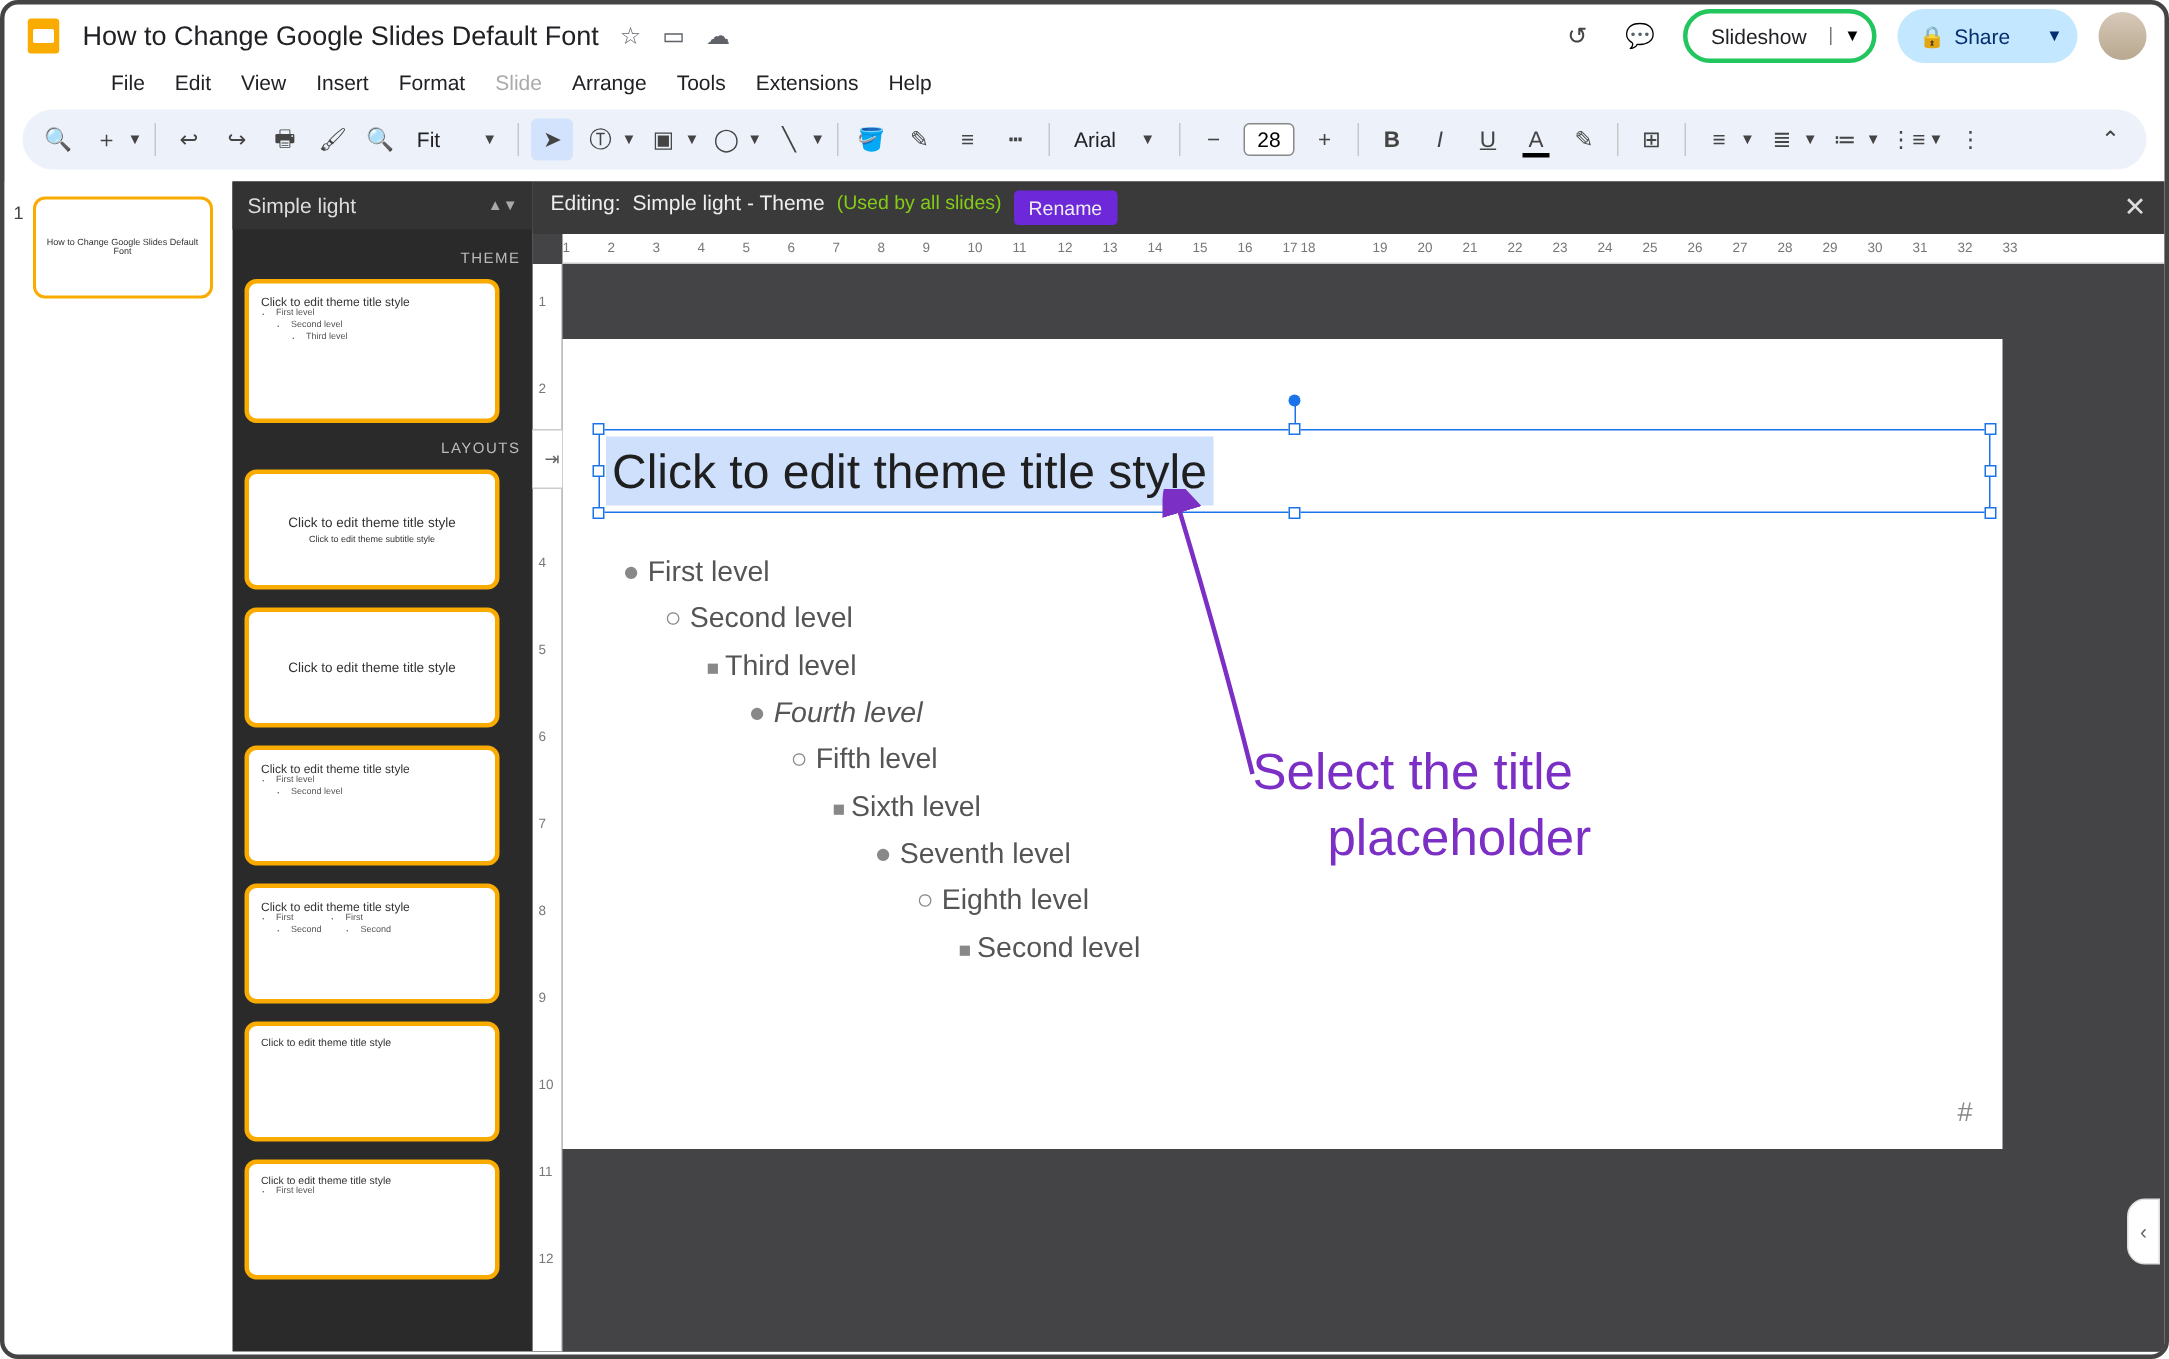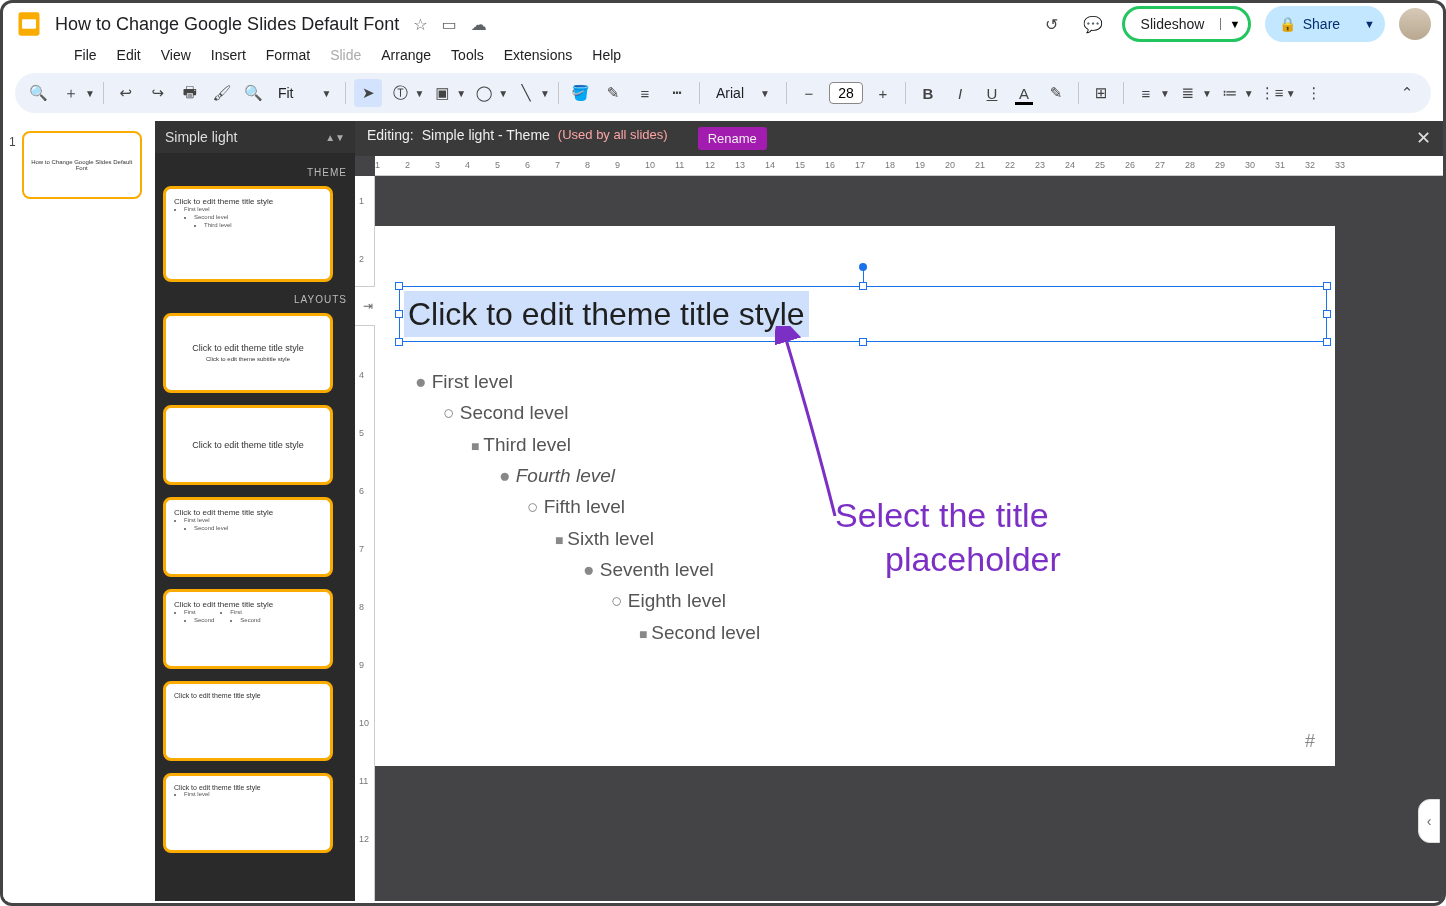--- a/index.html
+++ b/index.html
@@ -58,22 +58,22 @@
 .tp-label { font-size:10px; letter-spacing:1px; color:#bbb; margin:6px 0 8px 4px;text-align:right;}
 .tp-thumb { width:170px; height:96px; background:#fff; border:3px solid #f9ab00; border-radius:8px; margin-bottom:12px; padding:8px; font-size:7px; color:#333; overflow:hidden;}
 .tp-thumb.small { height:80px;}
 .tp-thumb .tt { font-size:8px; font-weight:normal;}
 .tp-thumb ul { list-style:disc; padding-left:10px; font-size:6px; color:#555; line-height:1.3;}
 .tp-thumb .center { display:flex; align-items:center; justify-content:center; height:100%; text-align:center; font-size:9px;}
 
 
 .editor { flex:1; display:flex; flex-direction:column; background:#3a3a3a; position:relative;}
 .editor-header { display:flex; align-items:flex-start; background:#3a3a3a; color:#eee; padding:6px 12px; font-size:14px; gap:8px;}
-.editor-header .used { color:#fca5a5; font-size:13px;}
-.rename-btn { background:#a21caf; color:#eee; border:none; padding:4px 10px; border-radius:3px; font-size:13px; cursor:pointer;margin-left:22px;}
+.editor-header .used { color:#84cc16; font-size:13px;}
+.rename-btn { background:#6d28d9; color:#eee; border:none; padding:4px 10px; border-radius:3px; font-size:13px; cursor:pointer;}
 .editor-header .close { margin-left:auto; color:#ddd; cursor:pointer; font-size:18px;}
 
 .ruler-h { height:20px; background:#fff; border-bottom:1px solid #ccc; position:relative; font-size:9px; color:#777; overflow:hidden;}
 .ruler-h .tick { position:absolute; top:4px; }
 .ruler-v { width:20px; background:#fff; border-right:1px solid #ccc; position:relative; font-size:9px; color:#777;}
 .ruler-v .tick { position:absolute; left:4px;}
 
 .canvas-wrap { flex:1; display:flex; }
 .canvas-area { flex:1; background:#444446; position:relative; overflow:hidden;}
 .slide-canvas { position:absolute; left:20px; top:70px; width:960px; height:540px; background:#fff; }
@@ -326,21 +326,21 @@
                 <span class="tick" style="left: 210px;">8</span>
                 <span class="tick" style="left: 240px;">9</span>
                 <span class="tick" style="left: 270px;">10</span>
                 <span class="tick" style="left: 300px;">11</span>
                 <span class="tick" style="left: 330px;">12</span>
                 <span class="tick" style="left: 360px;">13</span>
                 <span class="tick" style="left: 390px;">14</span>
                 <span class="tick" style="left: 420px;">15</span>
                 <span class="tick" style="left: 450px;">16</span>
                 <span class="tick" style="left: 480px;">17</span>
-                <span class="tick" style="left: 510px;">18</span>
+                <span class="tick" style="left: 492px;">18</span>
                 <span class="tick" style="left: 540px;">19</span>
                 <span class="tick" style="left: 570px;">20</span>
                 <span class="tick" style="left: 600px;">21</span>
                 <span class="tick" style="left: 630px;">22</span>
                 <span class="tick" style="left: 660px;">23</span>
                 <span class="tick" style="left: 690px;">24</span>
                 <span class="tick" style="left: 720px;">25</span>
                 <span class="tick" style="left: 750px;">26</span>
                 <span class="tick" style="left: 780px;">27</span>
                 <span class="tick" style="left: 810px;">28</span>

